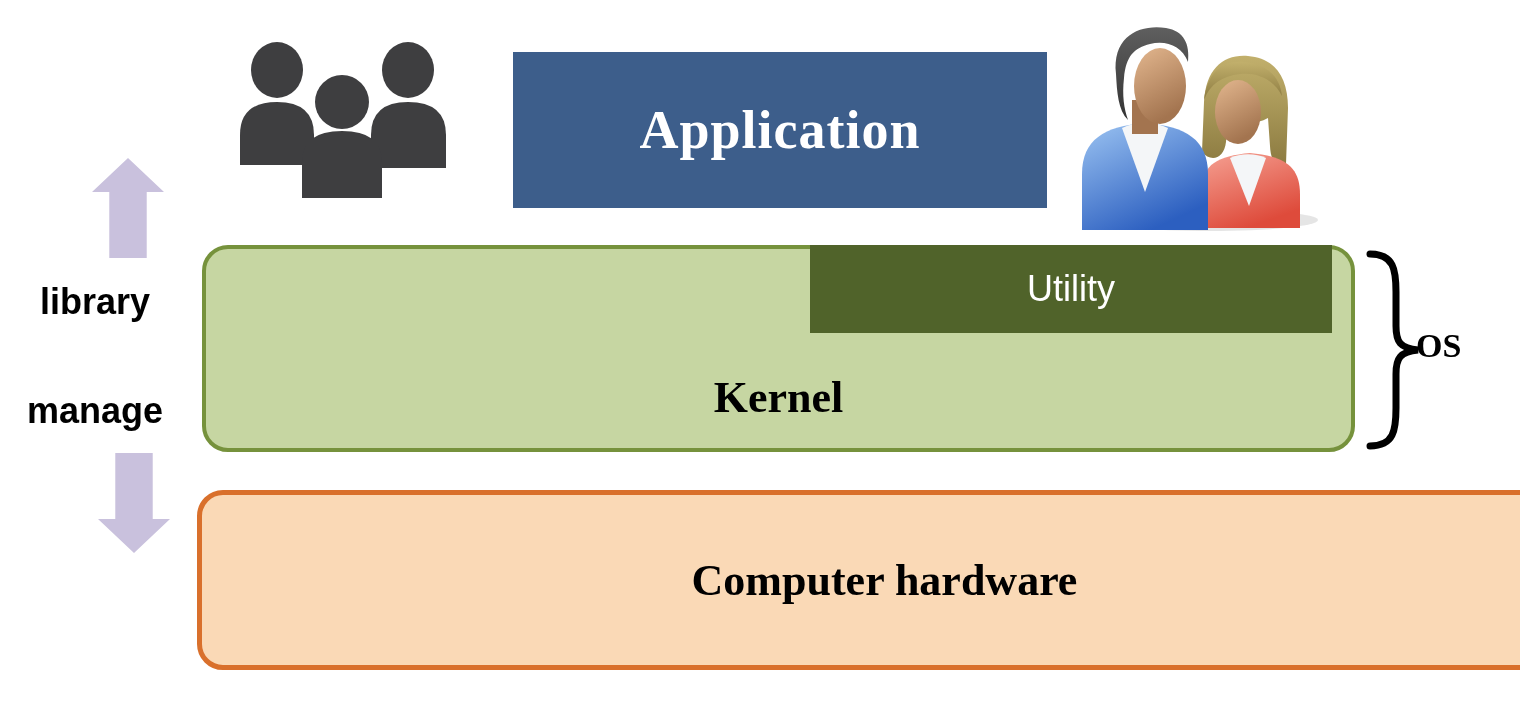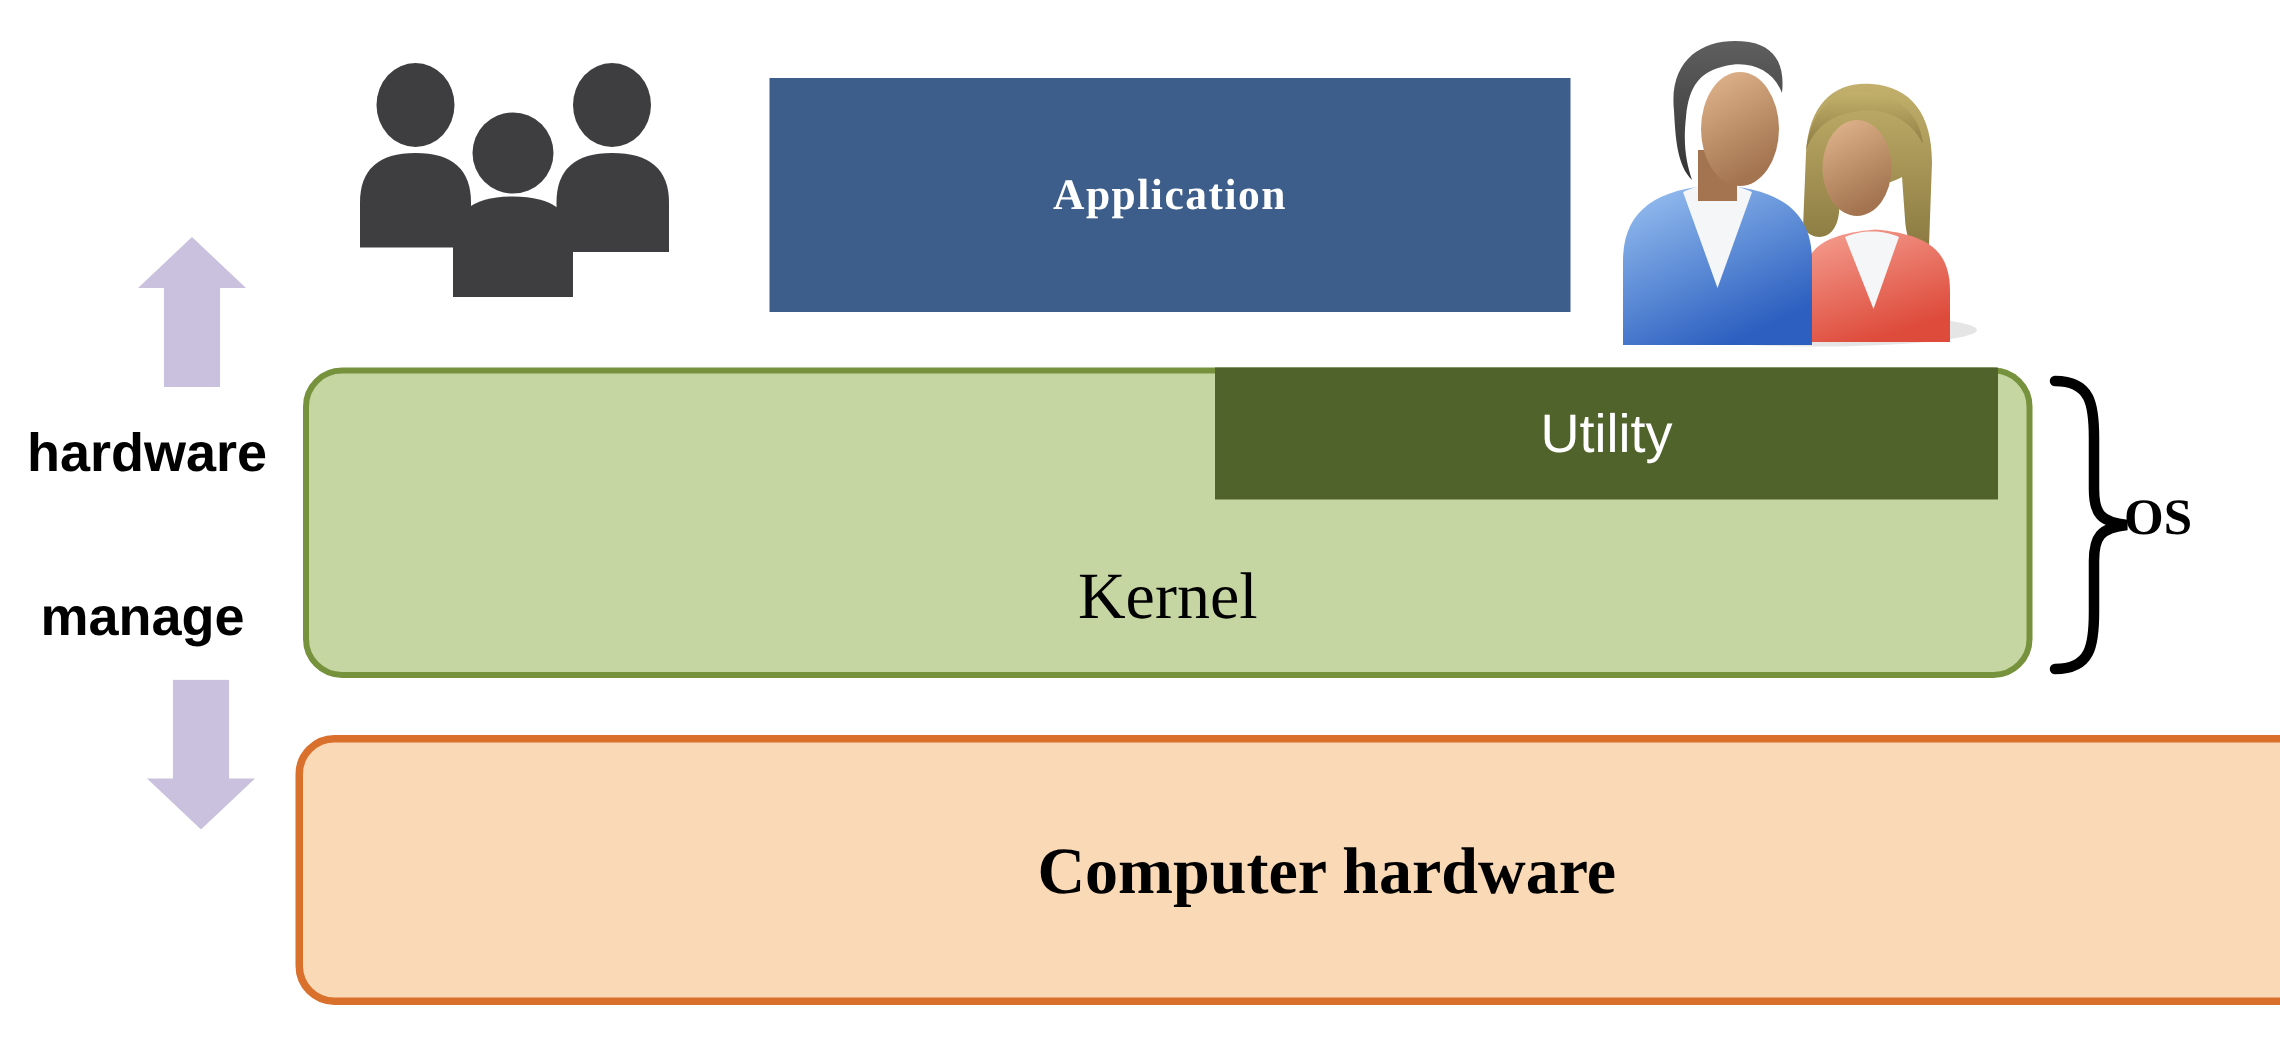--- a/index.html
+++ b/index.html
@@ -10,21 +10,21 @@
   .abs{position:absolute;}
 
   
   .app-box{
     left:513px;top:52px;width:534px;height:156px;
     background:var(--c-application_fill,#3D5E8B);
     display:flex;align-items:center;justify-content:center;
   }
   .app-box span{
     color:var(--c-application_text,#FFFFFF);
-    font-weight:bold;font-size:29px;letter-spacing:1px;
+    font-weight:bold;font-size:54px;letter-spacing:1px;
   }
 
   
   .os-layer{
     left:202px;top:245px;width:1153px;height:207px;box-sizing:border-box;
     background:var(--c-os_layer_fill,#C6D6A2);
     border:4px solid var(--c-os_layer_border,#76923C);
     border-radius:26px;
   }
   
@@ -36,21 +36,21 @@
   .inner-box span{
     color:var(--c-inner_box_text,#FFFFFF);
     font-family:"Liberation Sans","DejaVu Sans",sans-serif;
     font-size:36px;font-weight:400;
   }
   .box-syscall{left:240px;width:518px;}
   .box-utility{left:810px;width:522px;}
 
   .kernel-label{
     left:202px;top:372px;width:1153px;text-align:center;
-    font-weight:normal;font-size:44px;color:var(--c-label_text,#000000);
+    font-weight:bold;font-size:44px;color:var(--c-label_text,#000000);
   }
 
   
   .hw-box{
     left:197px;top:490px;width:1375px;height:180px;box-sizing:border-box;
     background:var(--c-hardware_fill,#FAD9B6);
     border:5px solid var(--c-hardware_border,#D9702C);
     border-radius:26px;
     display:flex;align-items:center;justify-content:center;
   }
@@ -156,21 +156,21 @@
   </div>
 
   <div class="abs kernel-label">Kernel</div>
 
   <svg class="abs brace-svg" width="72" height="204" viewBox="0 0 72 204">
     <path d="M 10,6 C 34,6 36,22 36,44 L 36,78 C 36,94 40,100 58,102
              C 40,104 36,110 36,126 L 36,160 C 36,182 34,198 10,198" fill="none" stroke="#000000" stroke-width="7" stroke-linecap="round"></path>
   </svg>
   <div class="abs os-label">OS</div>
 
-  <div class="abs side-label support-label">hardware</div>
+  <div class="abs side-label support-label">library</div>
   <div class="abs side-label manage-label">manage</div>
   <div class="abs arrow arrow-up"></div>
   <div class="abs arrow arrow-down"></div>
 
   <div class="abs hw-box">
     <span>Computer hardware</span>
   </div>
 
 </div>
 

